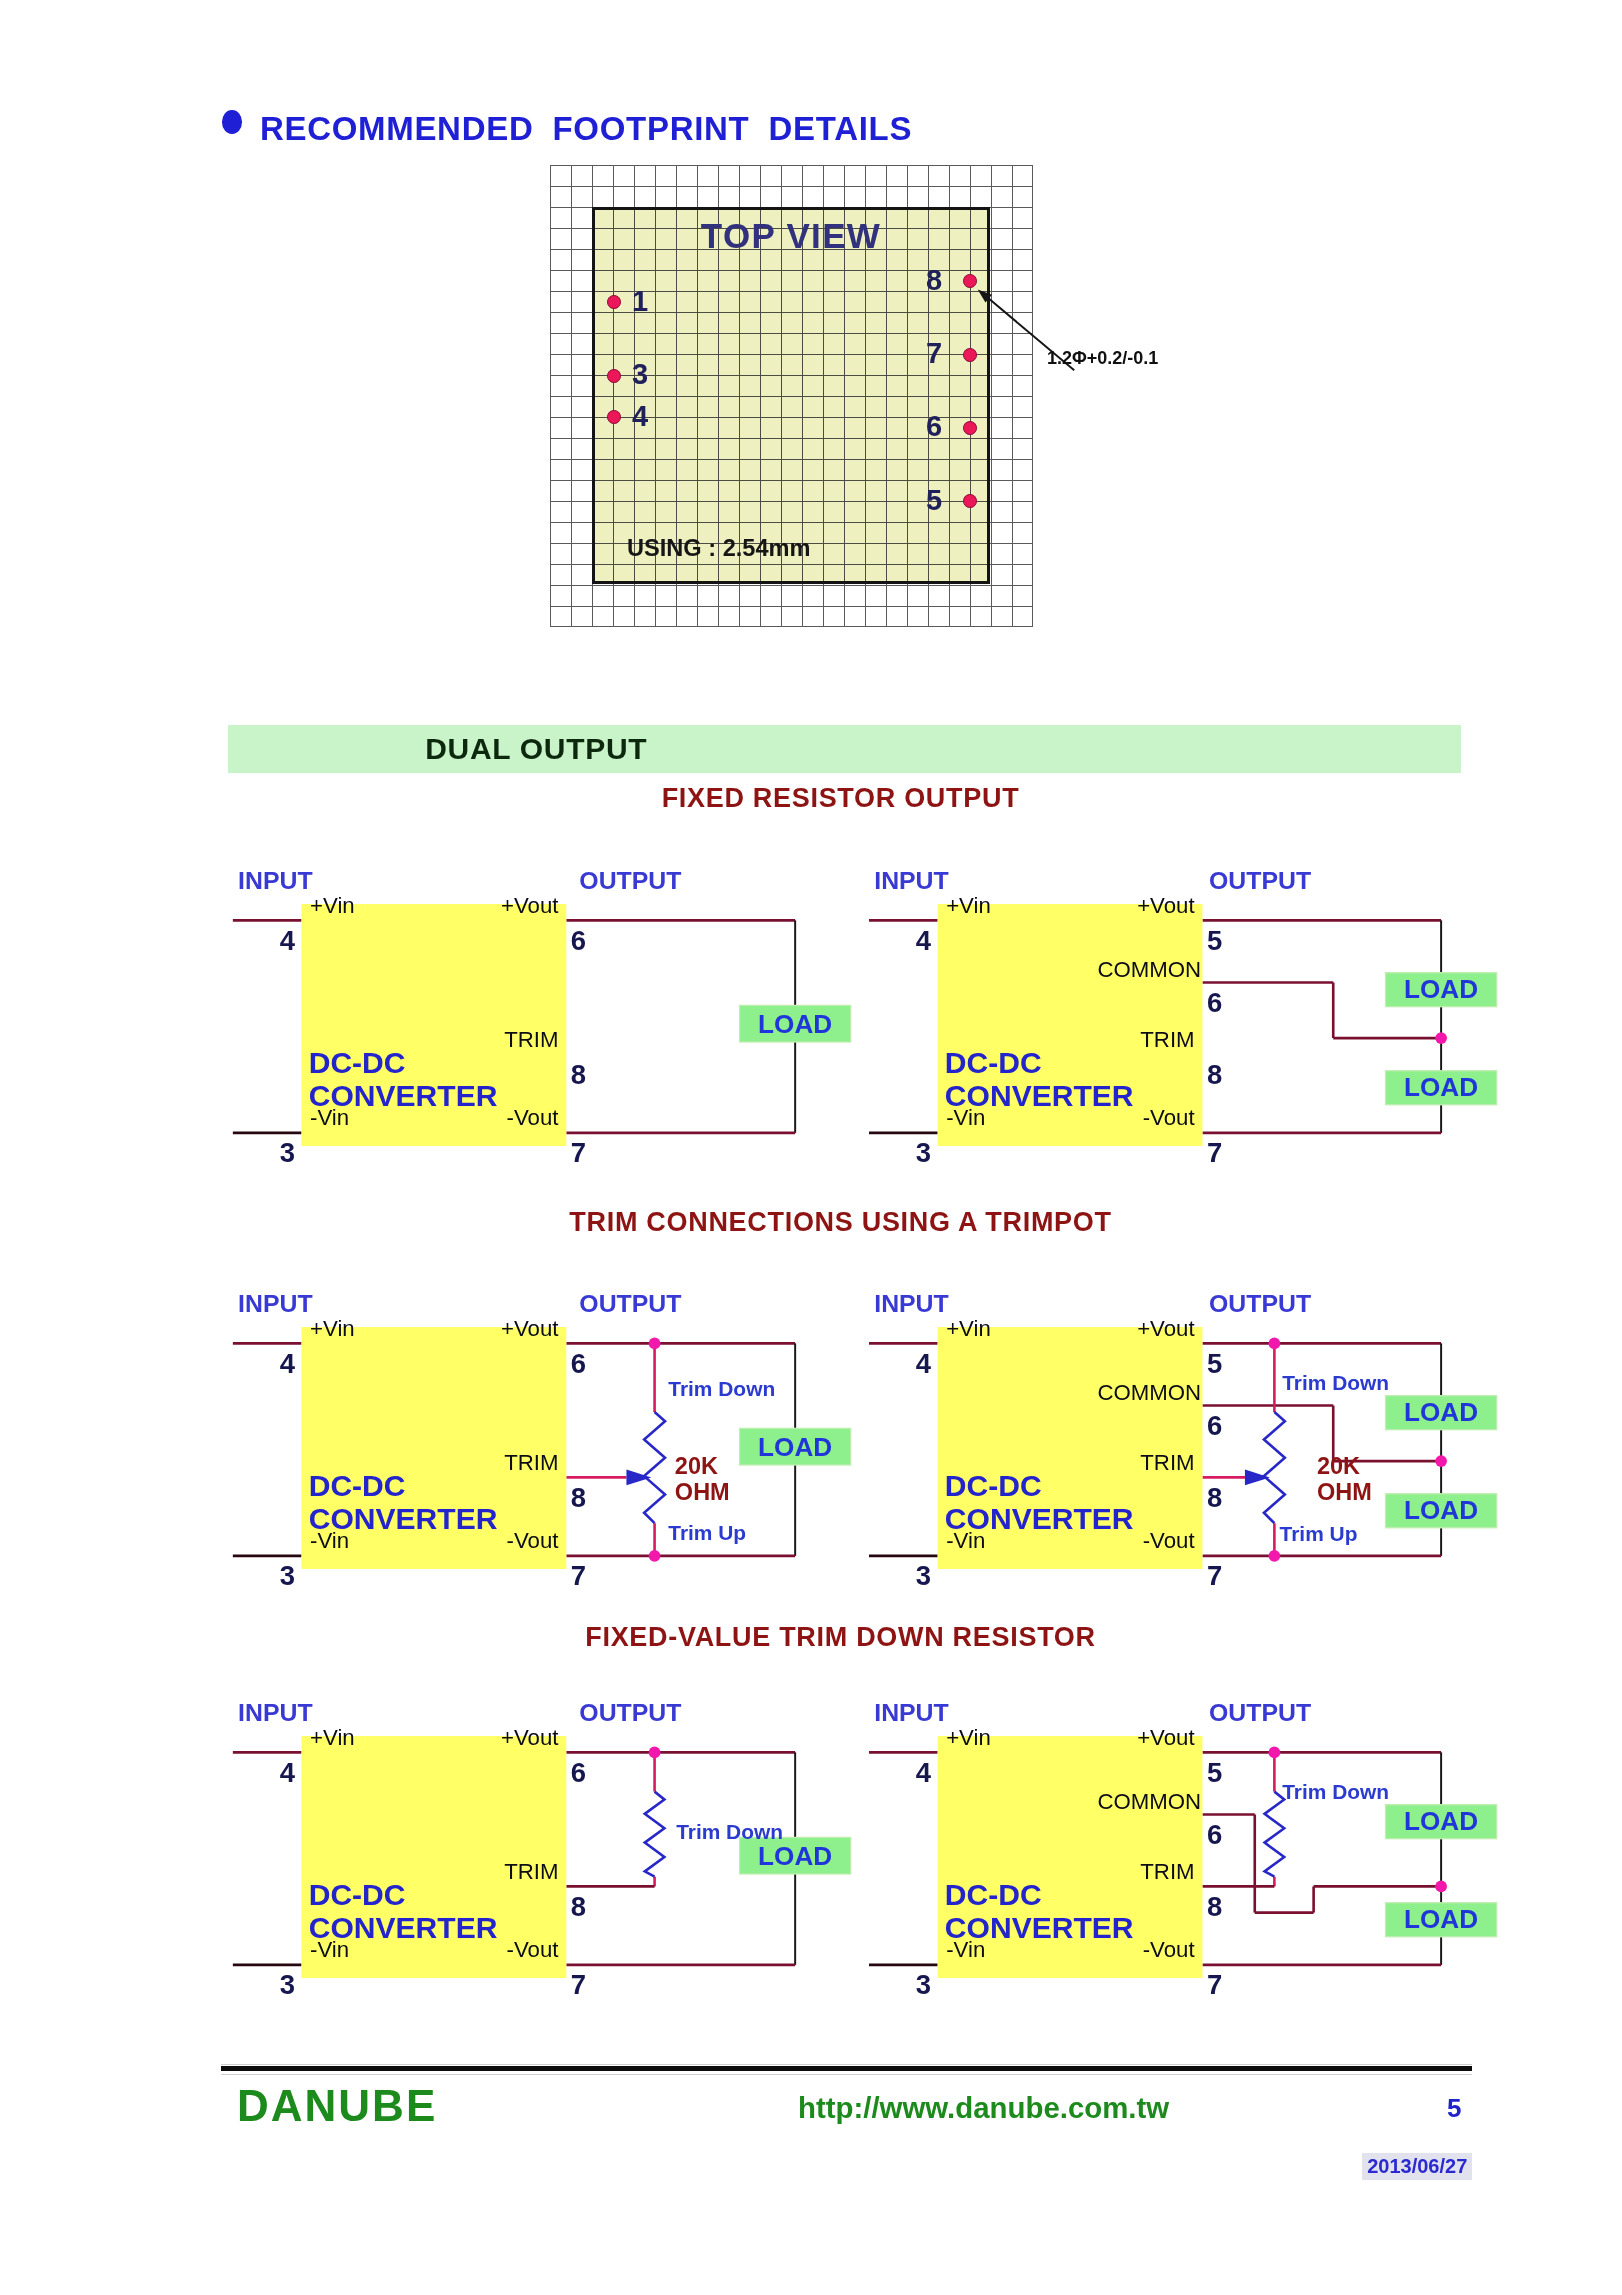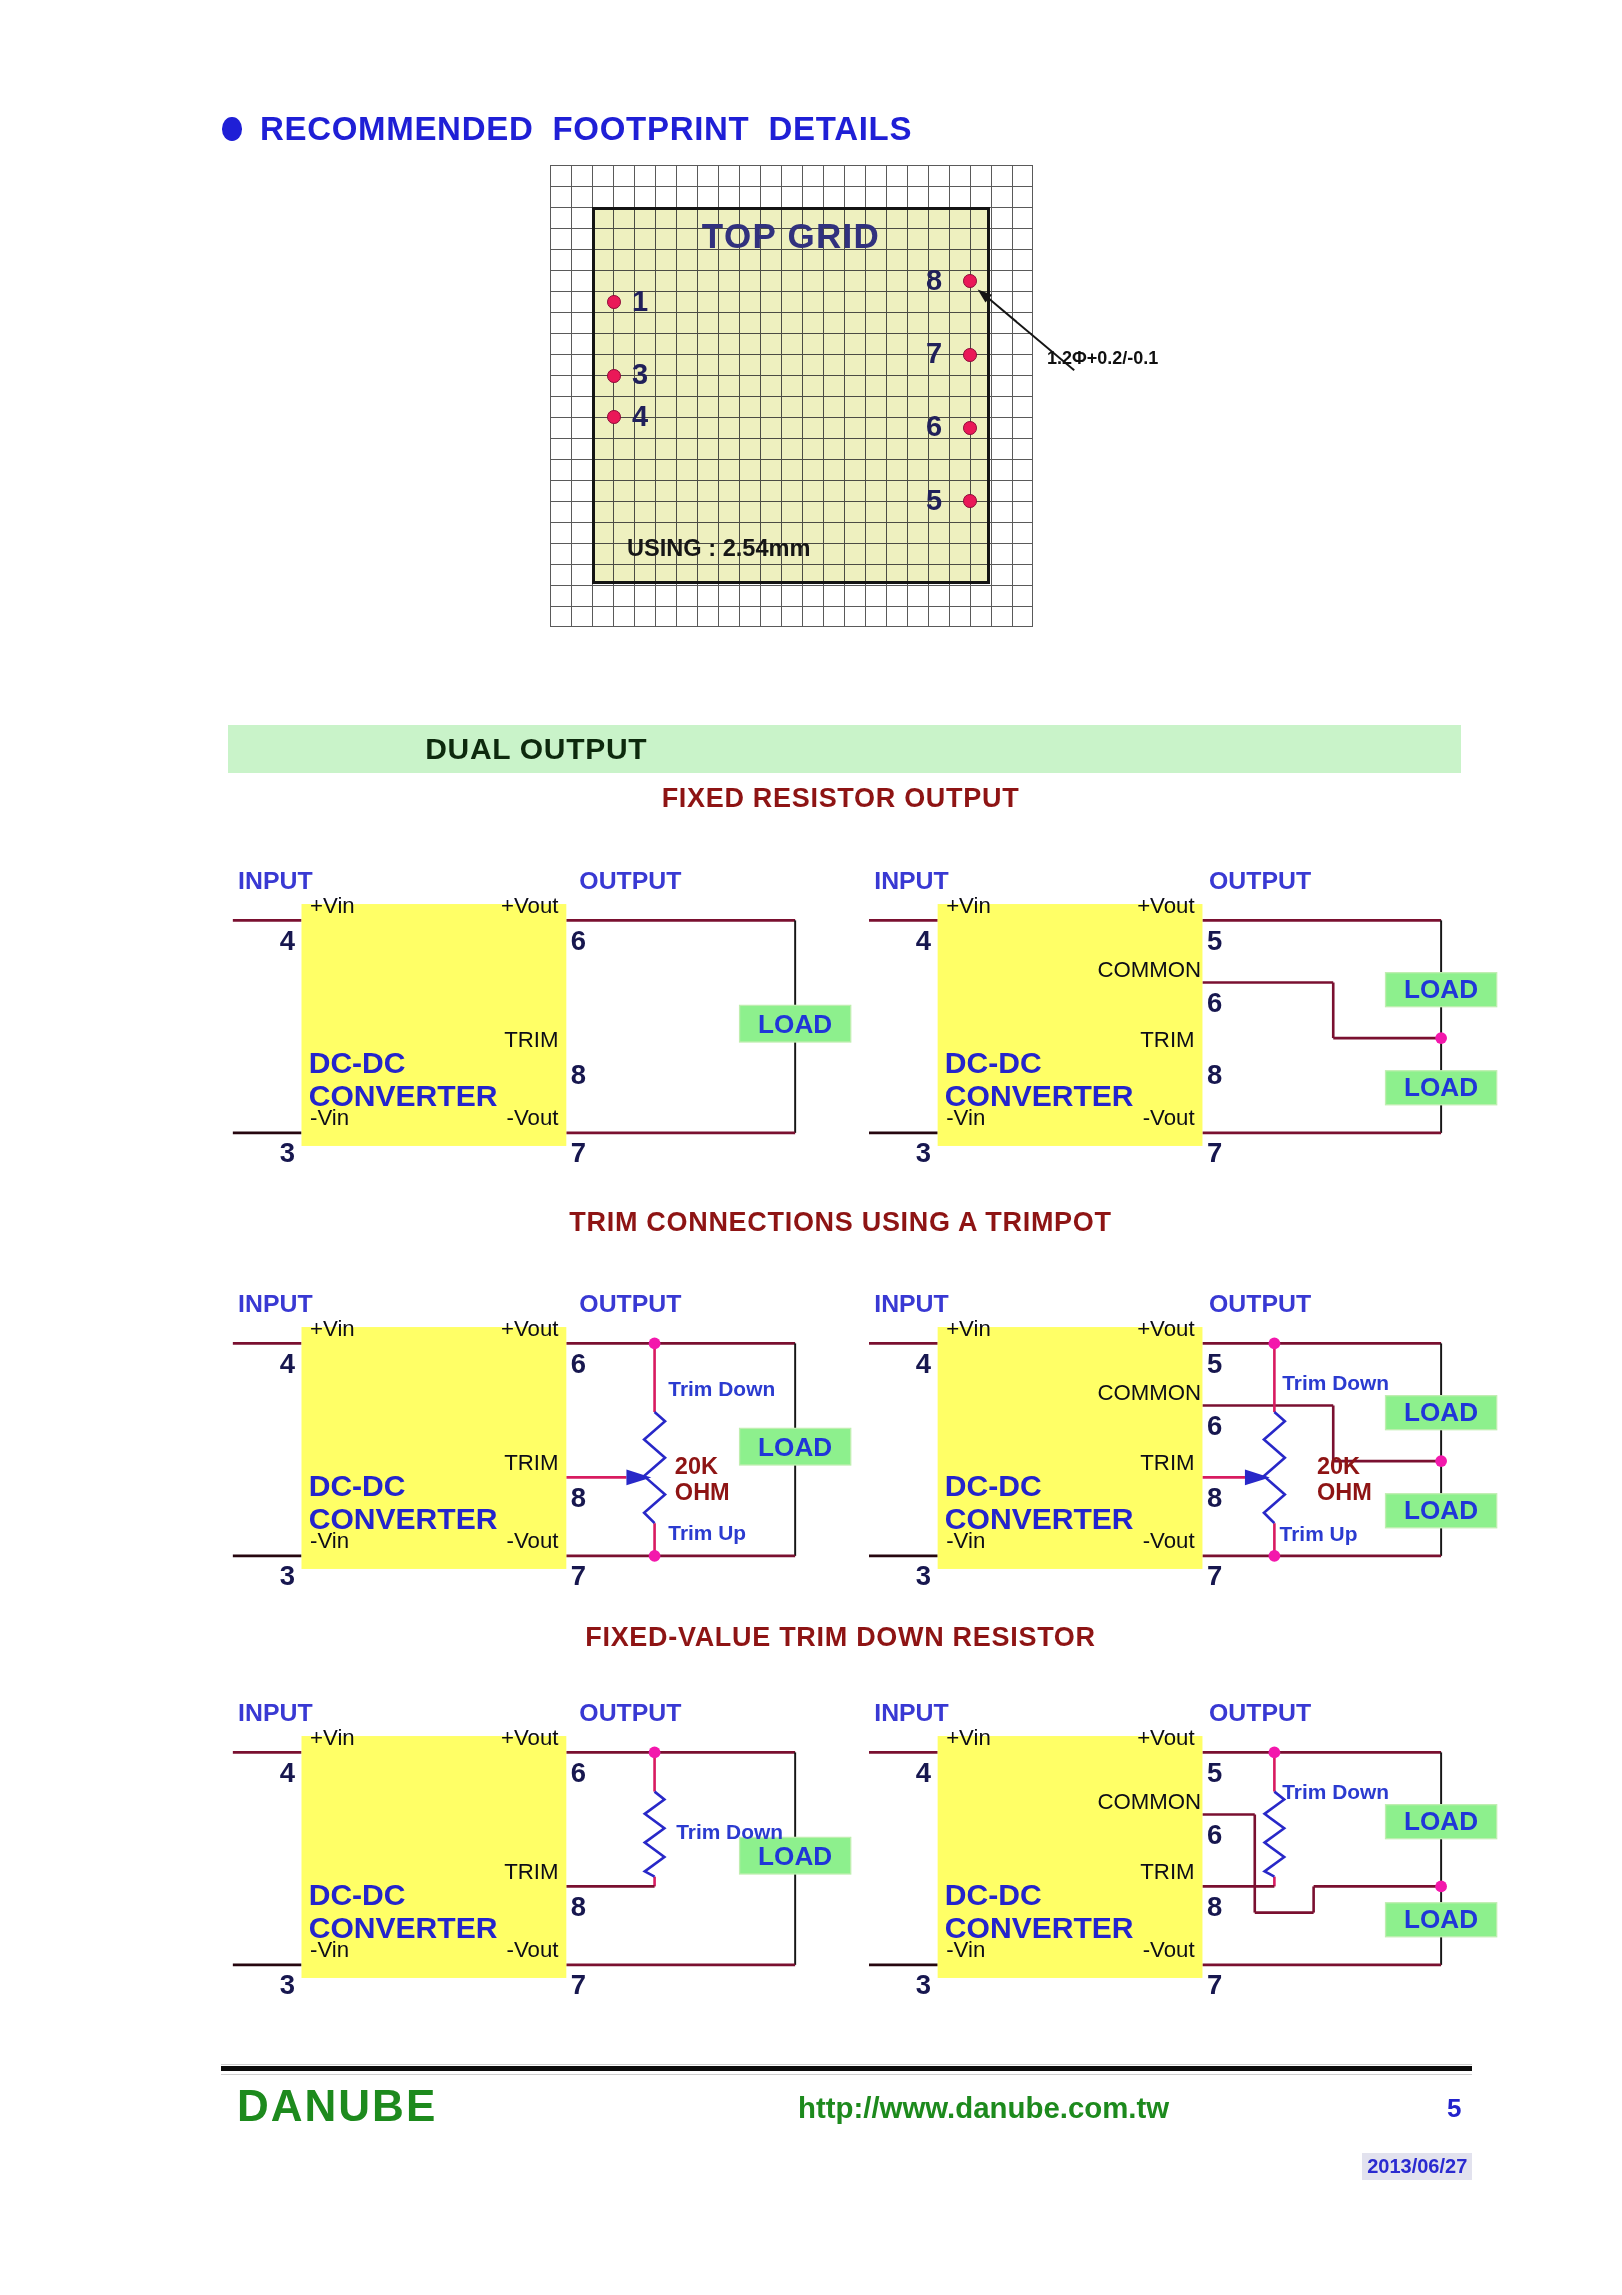--- a/index.html
+++ b/index.html
@@ -1,20 +1,20 @@
 <!DOCTYPE html>
 <html style="font-size:10.5px"><head>
 <meta charset="utf-8">
 <style>
   html,body{margin:0;padding:0;background:#ffffff;}
   .page{position:relative;width:1622px;height:2295px;background:#ffffff;overflow:hidden;
         font-family:"Liberation Sans", sans-serif;}
 
   
-  .sec-head{position:absolute;display:flex;align-items:center;gap:18.3px;}
+  .sec-head{position:absolute;display:flex;gap:18.3px;}
   .bullet{width:19.6px;height:23.6px;border-radius:50%;background:#1f1fd6;flex:0 0 auto;}
   .sec-title{color:#1f1fd6;font-size:33px;font-weight:bold;letter-spacing:0.7px;word-spacing:9.2px;white-space:nowrap;}
 
   
   .grid-area{position:absolute;left:550px;top:165px;width:482px;height:461px;background-color:#ffffff;
      background-image:repeating-linear-gradient(to right,#5a5a5a 0 0.7px,transparent 0.7px 21px),
                       repeating-linear-gradient(to bottom,#5a5a5a 0 0.7px,transparent 0.7px 21px);
      border-right:0.7px solid #5a5a5a;border-bottom:0.7px solid #5a5a5a;}
   .comp-outline{position:absolute;left:42px;top:42px;width:398px;height:377px;box-sizing:border-box;
      border:3.3px solid #141414;background-color:#eef0bf;background-origin:border-box;
@@ -69,21 +69,21 @@
 
 <div class="page">
 
   <div class="sec-head" style="left:222px;top:110px;">
     <span class="bullet"></span>
     <span class="sec-title">RECOMMENDED FOOTPRINT DETAILS</span>
   </div>
 
   <div class="grid-area">
     <div class="comp-outline"></div>
-    <div class="topview">TOP GRID</div>
+    <div class="topview">TOP VIEW</div>
     <div class="gridnote">USING : 2.54mm</div>
 
     <div class="fpin" style="left:57px;top:130px;"></div>
     <div class="fpin" style="left:57px;top:204px;"></div>
     <div class="fpin" style="left:57px;top:245px;"></div>
     <div class="fpin" style="left:413px;top:109px;"></div>
     <div class="fpin" style="left:413px;top:183px;"></div>
     <div class="fpin" style="left:413px;top:256px;"></div>
     <div class="fpin" style="left:413px;top:329px;"></div>
 

